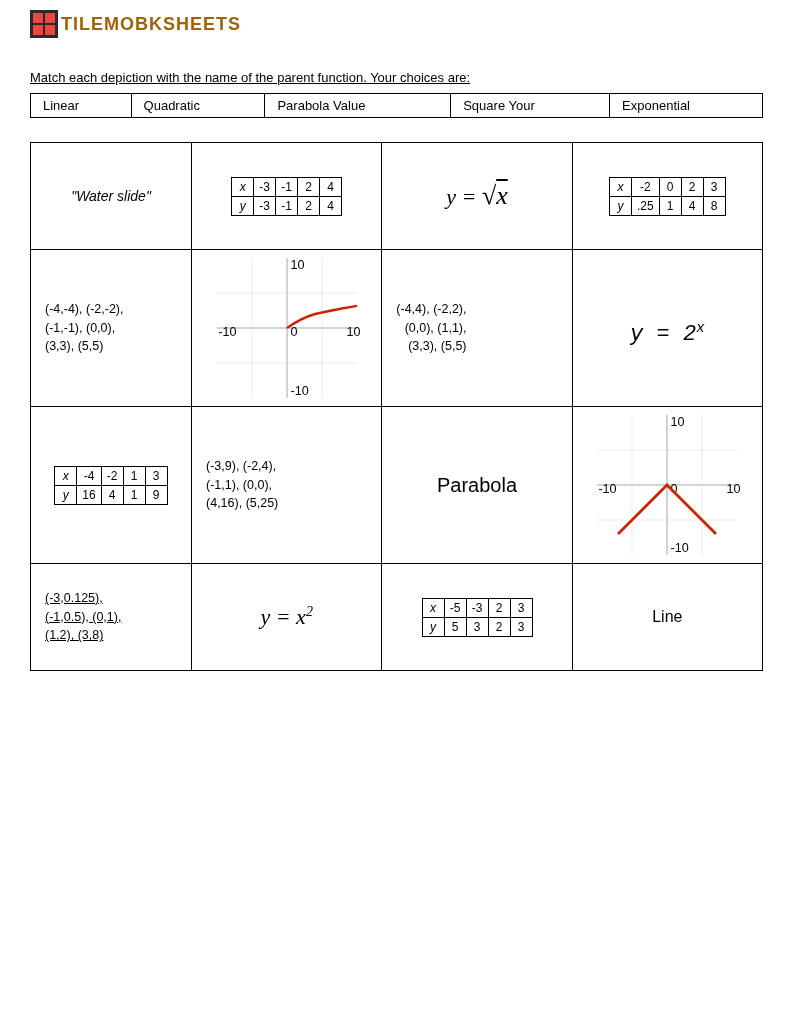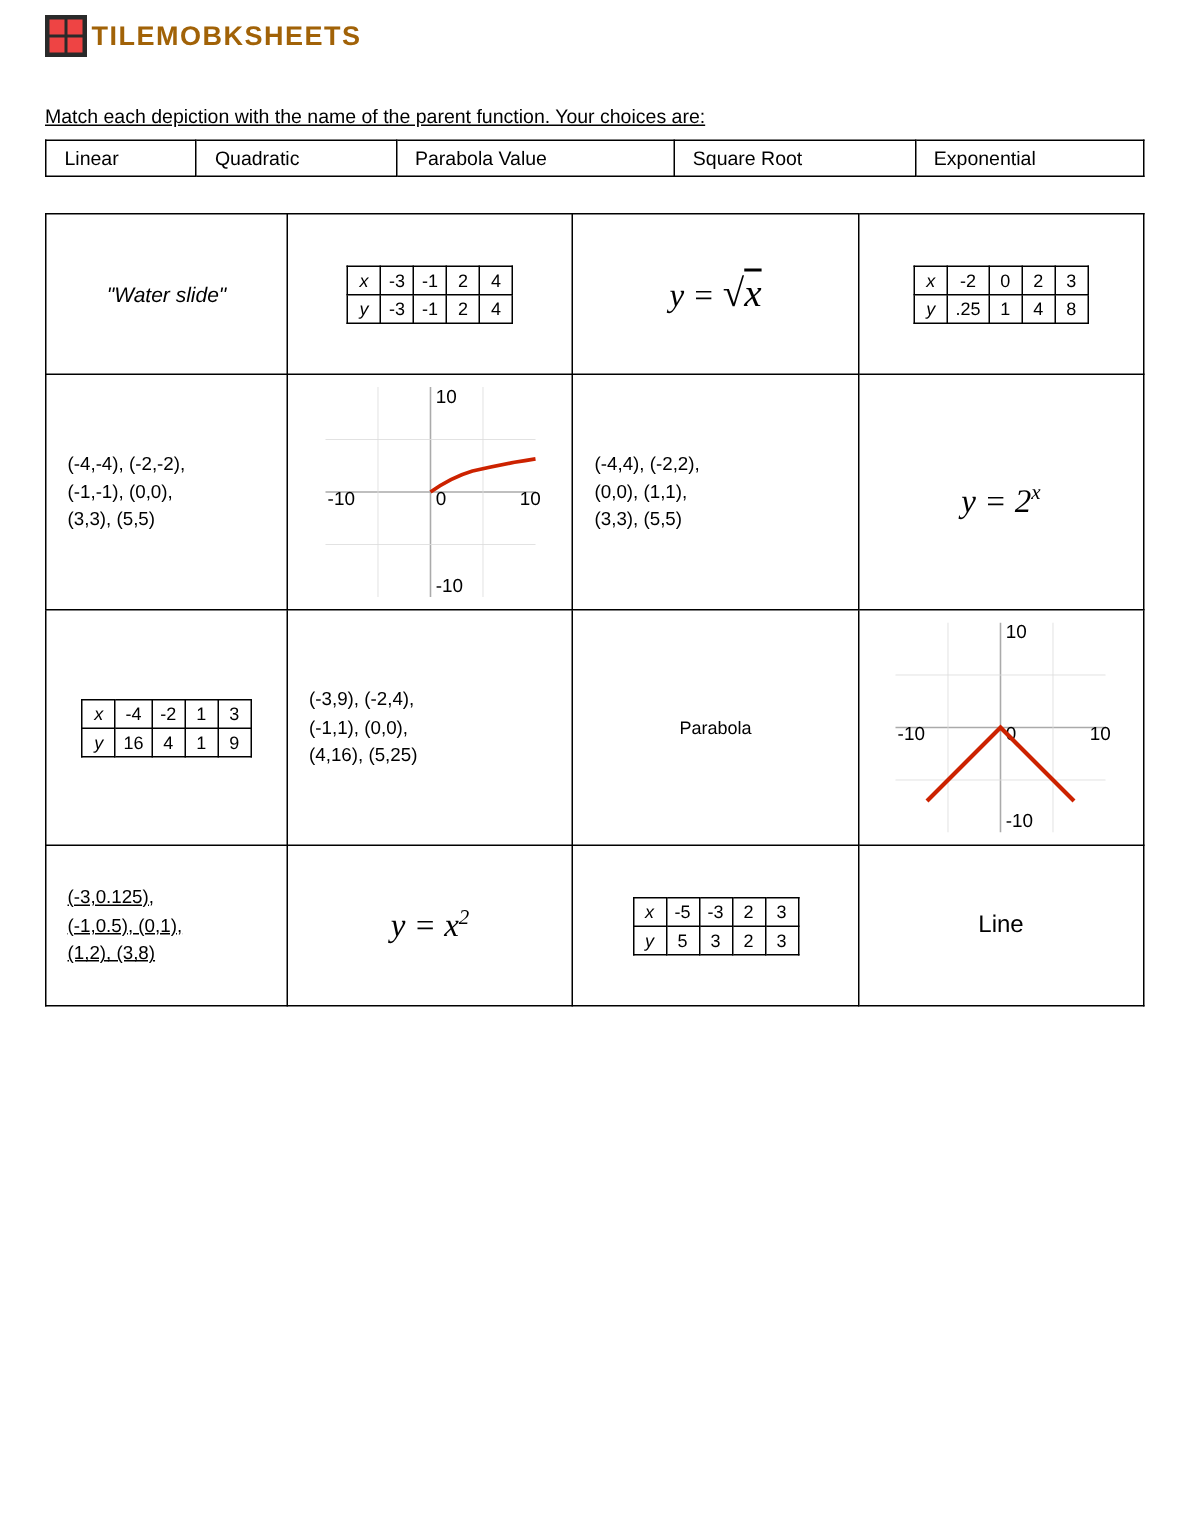--- a/index.html
+++ b/index.html
@@ -138,21 +138,21 @@
 </div>
 
 <div class="instructions">Match each depiction with the name of the parent function. Your choices are:</div>
 
 <table class="choices-table">
   <tbody>
       <tr>
     <td>Linear</td>
     <td>Quadratic</td>
     <td>Parabola Value</td>
-    <td>Square Root</td>
+    <td>Square Your</td>
     <td>Exponential</td>
   </tr>
 </tbody>
   </table>
 
 <table class="main-table">
 
   <tbody>
       <tr>
 
@@ -244,30 +244,30 @@
           <text x="0.5" y="-8.5" font-size="1.8" fill="#000">10</text>
           <text x="0.5" y="9.5" font-size="1.8" fill="#000">-10</text>
           <text x="0.5" y="1.2" font-size="1.8" fill="#000">0</text>
 
           <path d="M 0,0 Q 2,-1.41 4,-2 Q 6,-2.45 8,-2.83 Q 9,-3 10,-3.16" stroke="#cc2200" stroke-width="0.35" fill="none"></path>
         </svg>
       </div>
     </td>
 
     <td>
-      <div class="cell-content" style="padding:6px;">
+      <div class="cell-content" style="padding:6px;text-align:right;">
         <span class="points-text">
           (-4,4), (-2,2),<br>(0,0), (1,1),<br>(3,3), (5,5)
         </span>
       </div>
     </td>
 
     <td>
       <div class="cell-center">
-        <span class="math-expr" style="font-size:22px; font-family:Liberation Serif, serif; font-style:italic;margin-top:12px;">
+        <span class="math-expr" style="font-size:22px; font-family:Liberation Mono, monospace; font-style:italic;margin-top:12px;">
           <i>y</i> = 2<sup style="font-size:14px;"><i>x</i></sup>
         </span>
       </div>
     </td>
   </tr>
 
   <tr>
 
     <td>
       <div class="cell-center">
@@ -295,21 +295,21 @@
     <td>
       <div class="cell-content" style="padding:6px;">
         <span class="points-text">
           (-3,9), (-2,4),<br>(-1,1), (0,0),<br>(4,16), (5,25)
         </span>
       </div>
     </td>
 
     <td>
       <div class="cell-center">
-        <span style="font-size:12px;">Parabola</span>
+        <span style="font-size:20px;">Parabola</span>
       </div>
     </td>
 
     <td>
       <div class="cell-center">
         <svg width="160" height="140" viewBox="-10 -10 20 20">
 
           <line x1="-10" y1="0" x2="10" y2="0" stroke="#aaa" stroke-width="0.15"></line>
           <line x1="0" y1="-10" x2="0" y2="10" stroke="#aaa" stroke-width="0.15"></line>
           <line x1="-10" y1="-5" x2="10" y2="-5" stroke="#ddd" stroke-width="0.08"></line>

